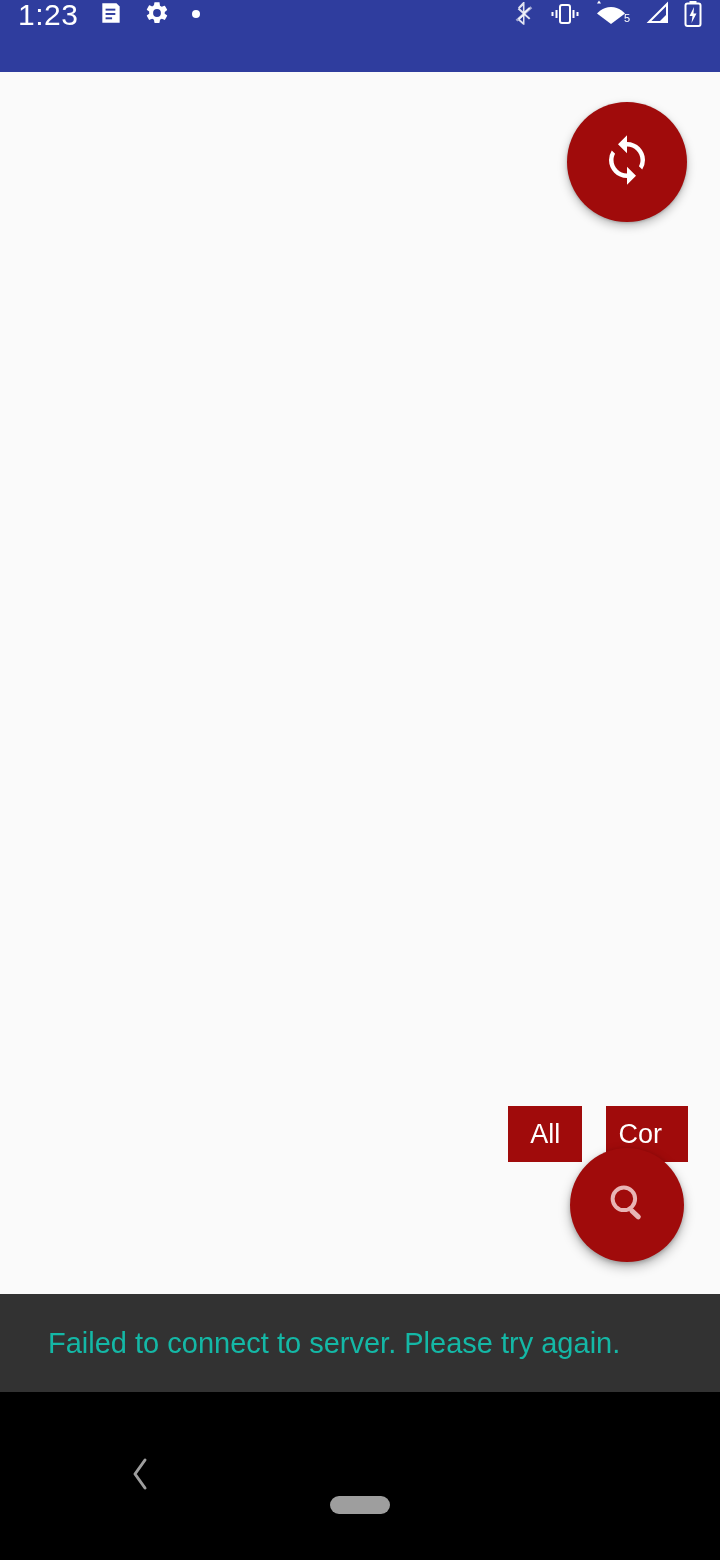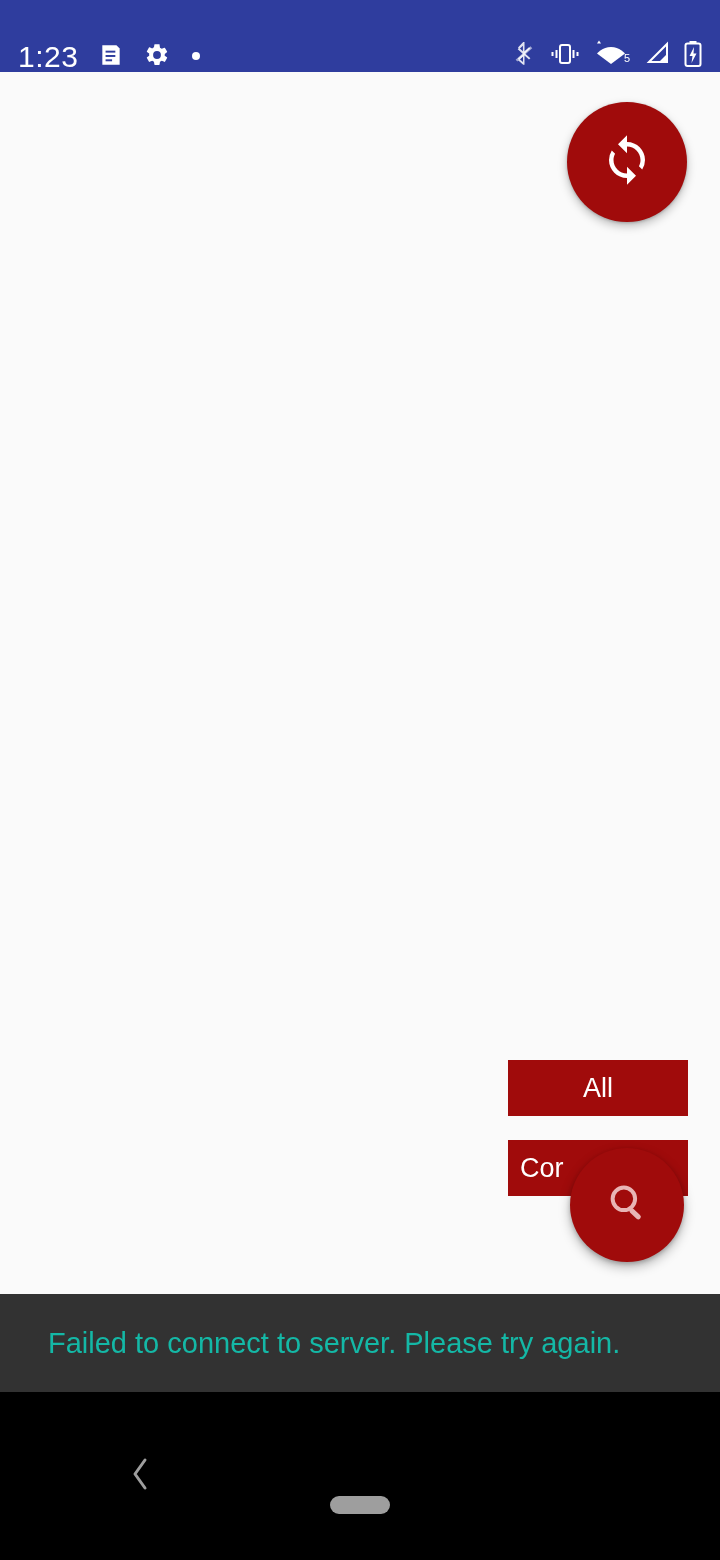--- a/index.html
+++ b/index.html
@@ -14,21 +14,21 @@
     width:720px; height:1560px;
     background:#FAFAFA;
     overflow:hidden;
   }
 
   
   #status-bar {
     position:absolute; left:0; top:0;
     width:720px; height:72px;
     background:#2F3D9E;
-    display:flex; align-items:flex-end;
+    display:flex; align-items:flex-start;
     padding:0 18px;
   }
   #status-left { display:flex; align-items:center; gap:20px; }
   #status-right { margin-left:auto; display:flex; align-items:center; gap:14px; }
   #clock {
     color:#FFFFFF;
     font-size:30px;
     letter-spacing:0.5px;
     line-height:1;
     font-weight:400;
@@ -50,23 +50,23 @@
     border-radius:50%;
     background:#A00B0B;
     display:flex; align-items:center; justify-content:center;
     box-shadow:0 4px 10px rgba(0,0,0,0.25), 0 1px 3px rgba(0,0,0,0.2);
     cursor:pointer;
   }
 
   
   #filter-group {
     position:absolute;
-    left:508px; top:988px;
+    left:508px; top:1034px;
     width:180px;
-    display:flex; flex-direction:column; gap:24px;
+    display:flex; flex-direction:row; gap:24px;
   }
   .filter-btn {
     width:180px; height:56px;
     background:#A00B0B;
     color:#FFFFFF;
     font-size:27px;
     display:flex; align-items:center; justify-content:center;
     border:none;
     font-family:"Liberation Sans", sans-serif;
     cursor:pointer;

